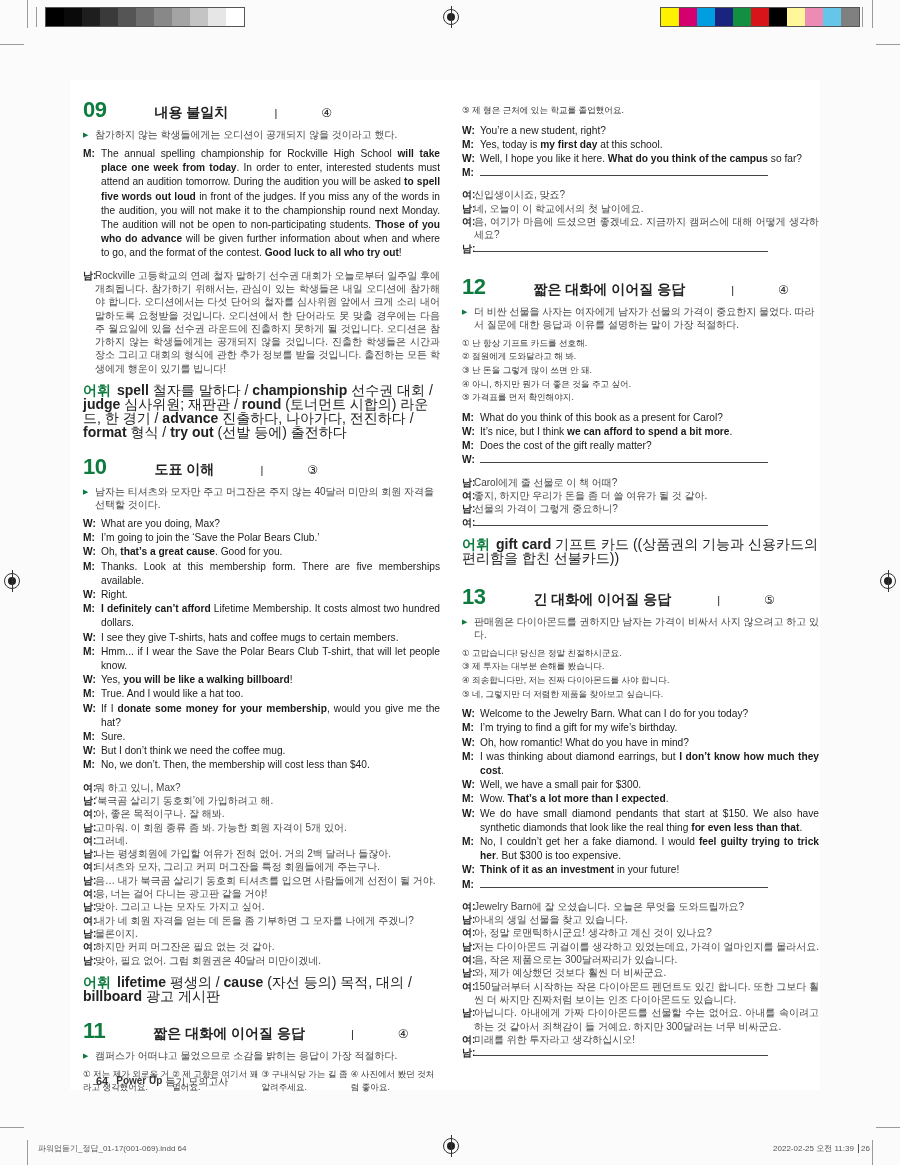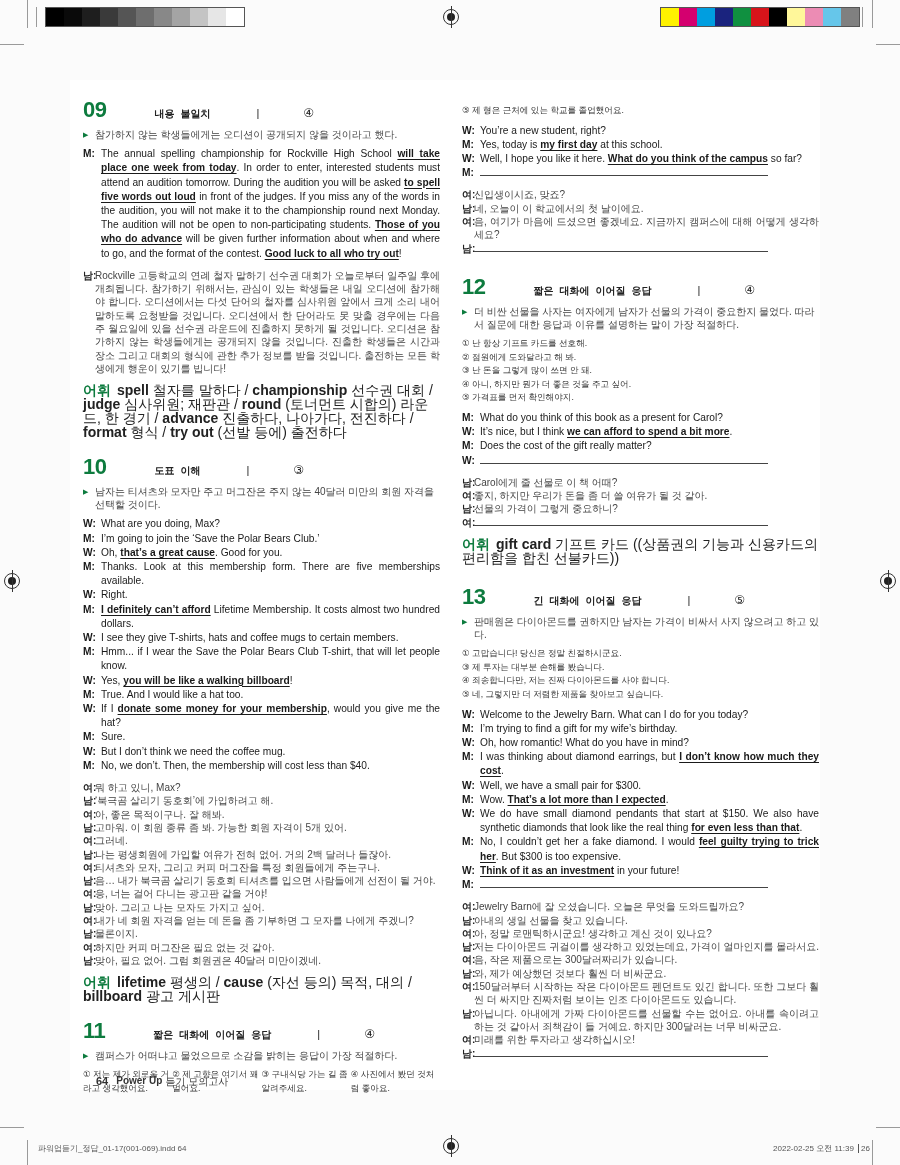--- a/index.html
+++ b/index.html
@@ -15,30 +15,30 @@
   .reg::after { content: ""; position: absolute; left: 7px; top: -4px; width: 1px; height: 22px; background: #333; }
 
   .page { position: absolute; left: 70px; top: 80px; width: 750px; height: 1010px; background: #ffffff; }
 
   .col { position: absolute; top: 0; width: 357px; font-size: 10.2px; line-height: 14.2px; }
   .col.left { left: 13px; top: 18px; }
   .col.right { left: 392px; top: 24px; }
 
   .q-head { display: flex; align-items: baseline; margin-bottom: 6px; gap: 36px; }
   .q-num { font-size: 22px; font-weight: bold; color: #0d7b3e; letter-spacing: -0.5px; margin-right: 12px; line-height: 24px; }
-  .q-type { font-size: 10px; font-weight: bold; color: #222; font-family: Liberation Mono, monospace; }
+  .q-type { font-size: 14px; font-weight: bold; color: #222; }
   .q-sep { font-size: 11px; margin: 0 8px 0 10px; color: #222; }
   .q-ans { font-size: 12px; color: #222; }
 
   .hint { font-size: 10px; color: #444; padding-left: 12px; position: relative; line-height: 13px; margin-bottom: 6px; }
   .hint::before { content: "▶"; position: absolute; left: 0; top: 0; font-size: 7px; color: #0d7b3e; }
 
   .line { padding-left: 18px; text-indent: -18px; text-align: justify; }
   .sp { font-weight: bold; display: inline-block; width: 18px; text-indent: 0; }
-  .u { font-weight: bold; text-decoration: underline; text-decoration-thickness: 1px; text-underline-offset: 2px; }
+  .u { font-weight: bold; text-decoration-thickness: 1px; text-underline-offset: 2px; }
   .blank { display: inline-block; width: 288px; border-bottom: 1px solid #444; height: 10px; vertical-align: baseline; }
   .blank.k { width: 294px; }
 
   .kor { font-size: 10px; line-height: 13.3px; color: #444; margin-top: 8px; }
   .kor .line { padding-left: 12px; text-indent: -12px; }
   .kor .ksp { font-weight: bold; color: #222; display: inline-block; width: 12px; text-indent: 0; }
 
   .vocab { font-size: 14px; line-height: 14px; margin-top: 8px; color: #222; }
   .vocab .lbl { color: #0d7b3e; font-weight: bold; margin-right: 6px; }
   .vocab b { font-weight: bold; }

